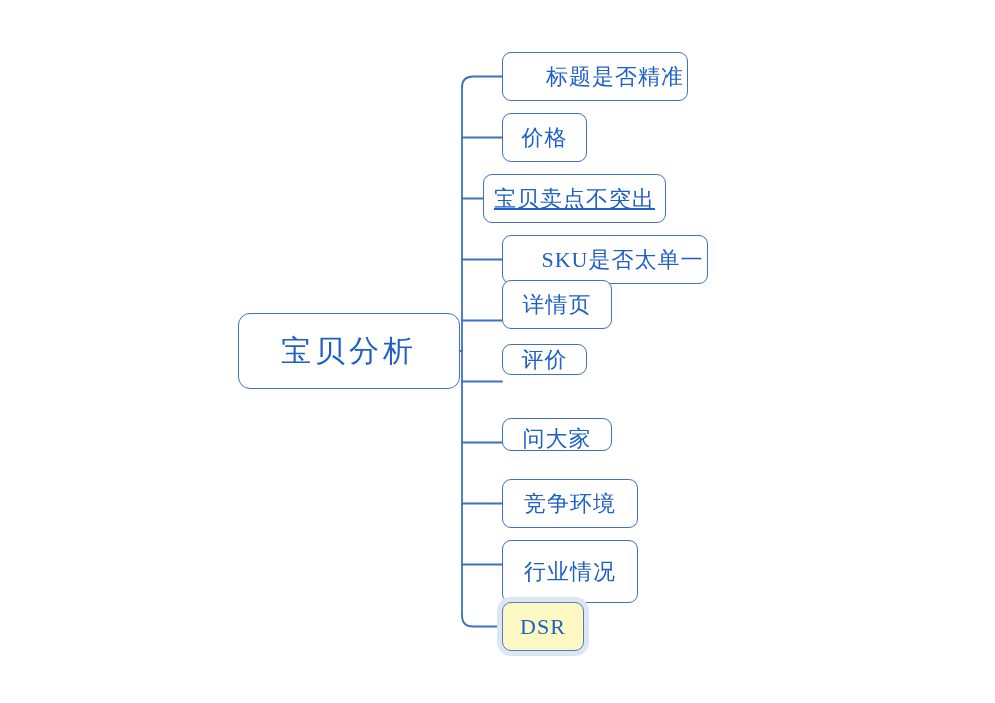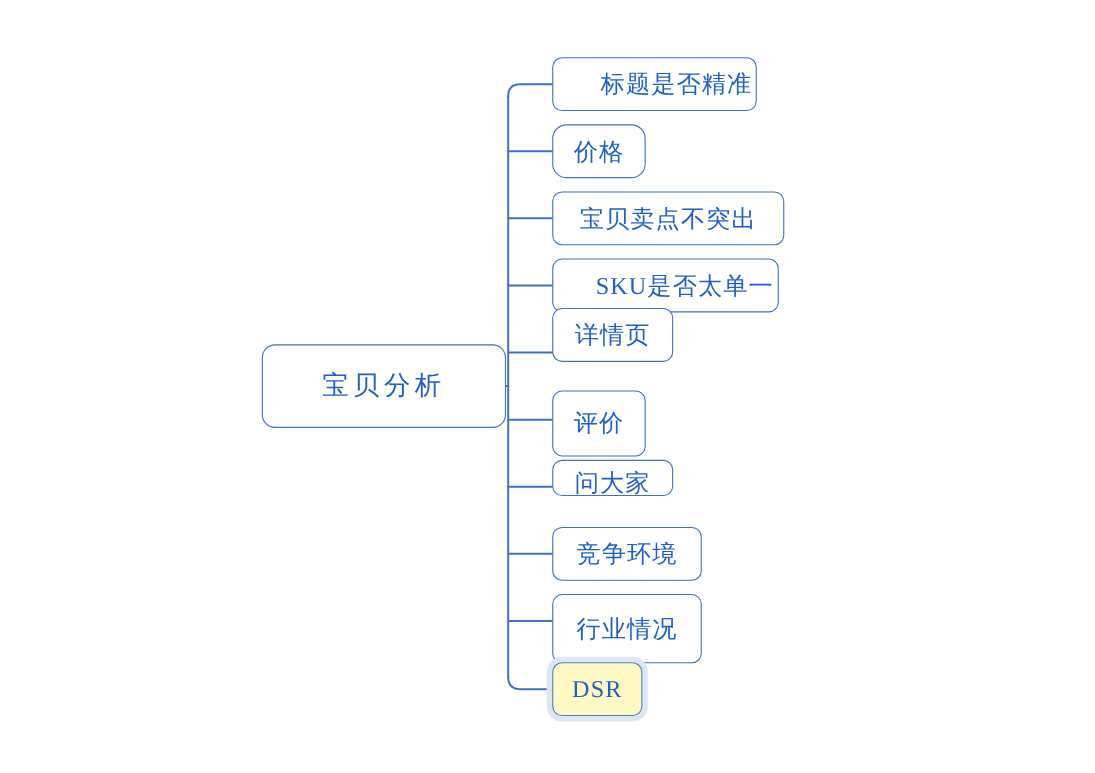--- a/index.html
+++ b/index.html
@@ -38,21 +38,21 @@
     background: #ffffff;
     border: 1.4px solid #3f70c4;
     border-radius: 9px;
     color: #1f5fc8;
     white-space: nowrap;
     letter-spacing: 0.5px;
   }
   .node-root {
     border-radius: 12px;
     border-width: 1.6px;
-    font-size: 24px;
+    font-size: 30px;
     letter-spacing: 4px;
   }
   .node-child {
     font-size: 22px;
     letter-spacing: 1px;
   }
   .node-selected {
     background: #fef9c3;
     border: 1.6px solid #4a7fc0;
     box-shadow: 0 0 0 5px #dde7f3;
@@ -84,33 +84,33 @@
       </g>
   </svg>
 
   <div id="node-layer">
     <div class="node node-root" style="left: 238px; top: 313px; width: 222px; height: 76px;">
       <span class="node-label">宝贝分析</span>
     </div>
   <div class="node node-child" style="left: 502px; top: 52px; width: 186px; height: 49px; padding-left: 40px;">
         <span class="node-label">标题是否精准</span>
       </div>
-      <div class="node node-child" style="left: 502px; top: 113px; width: 85px; height: 49px; border-radius: 13px;">
+      <div class="node node-child" style="left: 502px; top: 113px; width: 85px; height: 49px;">
         <span class="node-label">价格</span>
       </div>
-      <div class="node node-child" style="left: 502px; top: 174px; width: 211px; height: 49px;">
+      <div class="node node-child" style="left: 483px; top: 174px; width: 183px; height: 49px; text-decoration: underline;">
         <span class="node-label">宝贝卖点不突出</span>
       </div>
       <div class="node node-child" style="left: 502px; top: 235px; width: 206px; height: 49px; padding-left: 35px;">
         <span class="node-label">SKU是否太单一</span>
       </div>
       <div class="node node-child" style="left: 502px; top: 280px; width: 110px; height: 49px;">
         <span class="node-label">详情页</span>
       </div>
-      <div class="node node-child" style="left: 502px; top: 355px; width: 85px; height: 60px;">
+      <div class="node node-child" style="left: 502px; top: 344px; width: 85px; height: 31px;">
         <span class="node-label">评价</span>
       </div>
       <div class="node node-child" style="left: 502px; top: 418px; width: 110px; height: 33px; align-items: flex-end;">
         <span class="node-label">问大家</span>
       </div>
       <div class="node node-child" style="left: 502px; top: 479px; width: 136px; height: 49px;">
         <span class="node-label">竞争环境</span>
       </div>
       <div class="node node-child" style="left: 502px; top: 540px; width: 136px; height: 63px;">
         <span class="node-label">行业情况</span>

